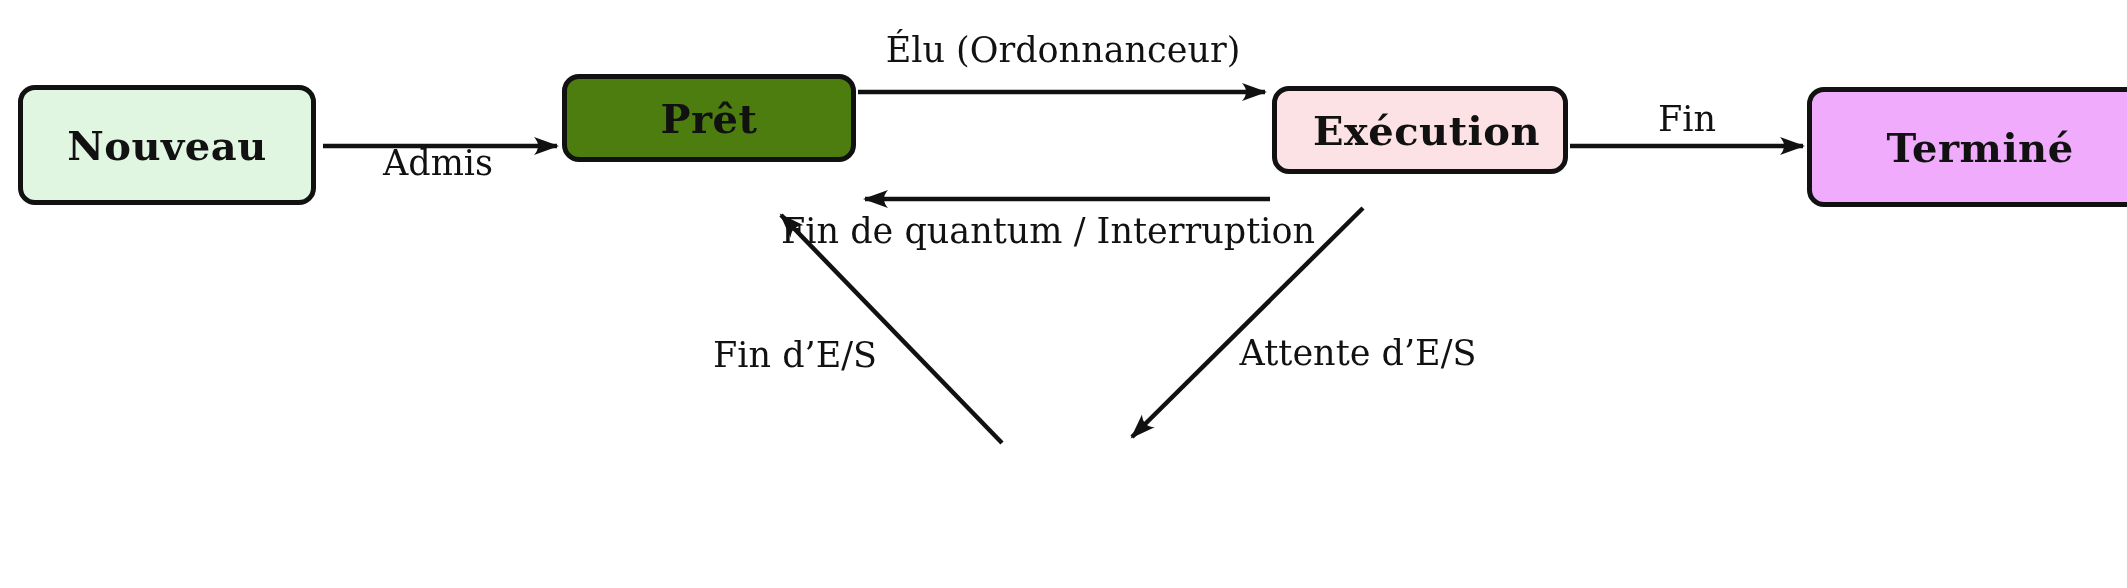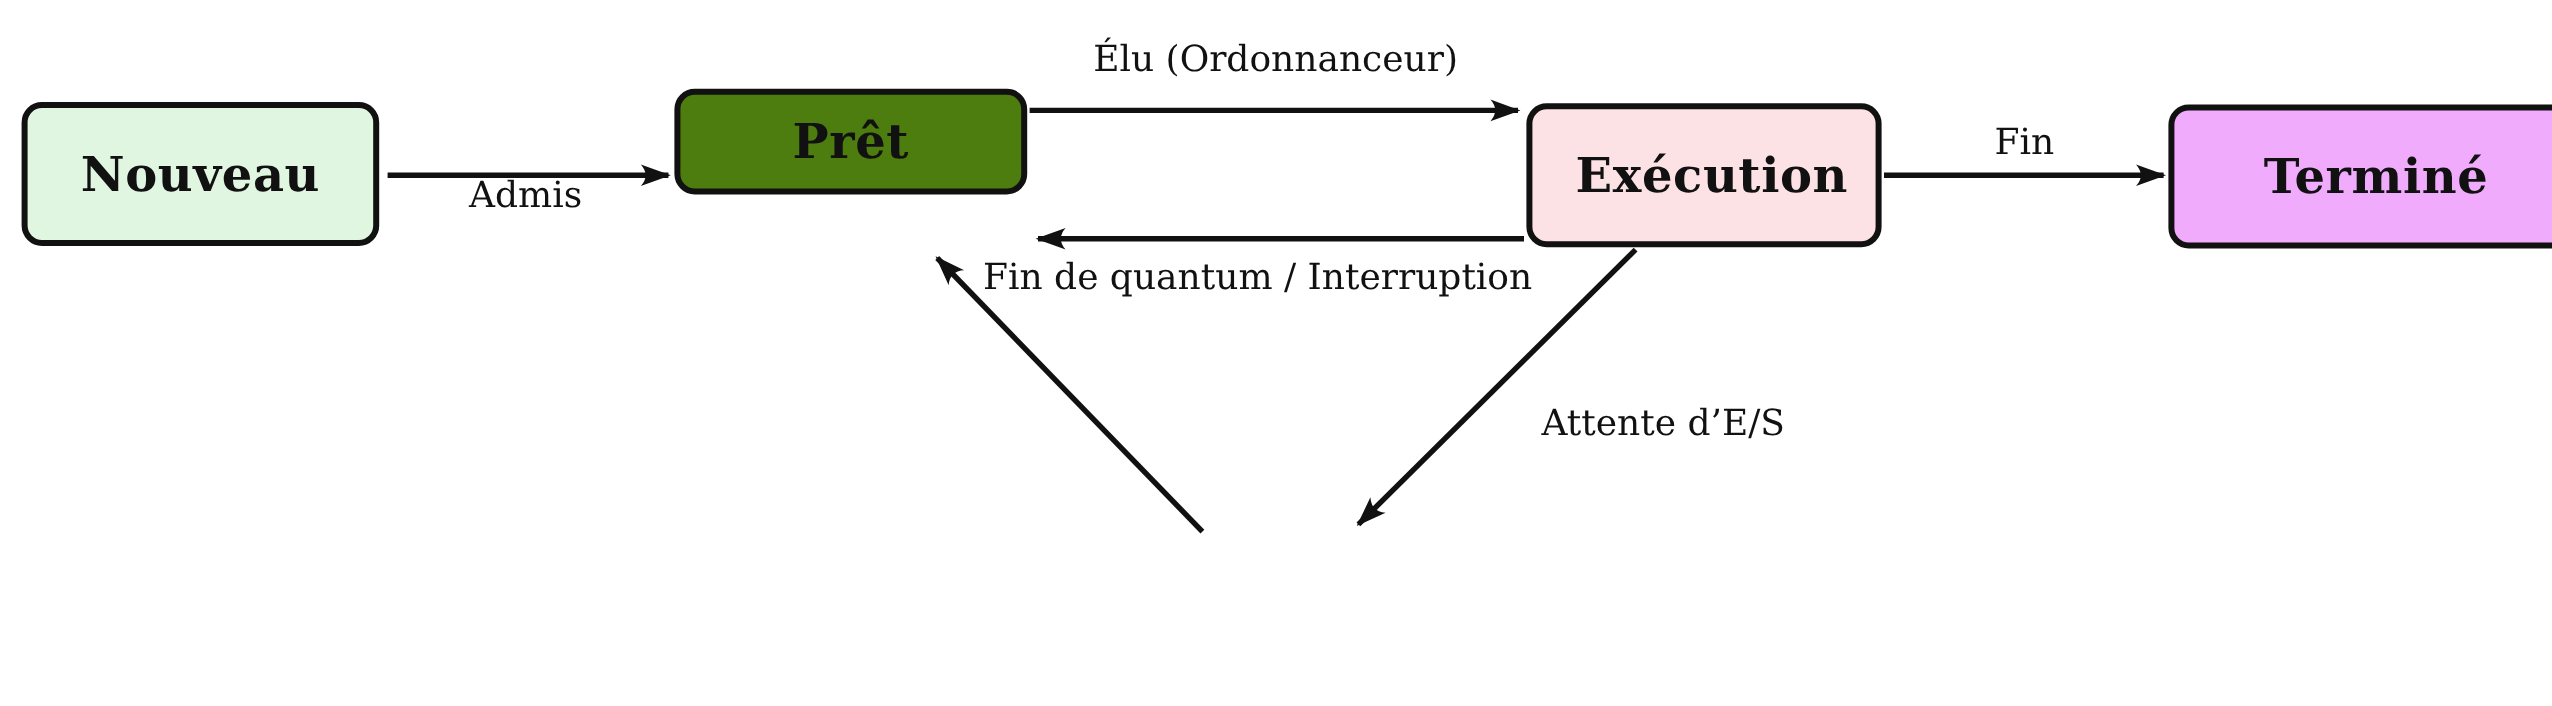--- a/index.html
+++ b/index.html
@@ -33,35 +33,35 @@
     border-radius: 17px;
     display: flex;
     align-items: center;
     justify-content: center;
     font-weight: bold;
     font-size: 40px;
     letter-spacing: 0.5px;
   }
   .state--nouveau   { left: 18px;   top: 85px;  width: 298px; height: 120px; background: #e0f6e1; }
   .state--pret      { left: 562px;  top: 74px;  width: 294px; height: 88px; background: #4d7c0f; }
-  .state--execution { left: 1272px; top: 86px;  width: 296px; height: 120px; background: #fce2e4; padding-left: 13px; }
+  .state--execution { left: 1272px; top: 86px;  width: 296px; height: 88px; background: #fce2e4; padding-left: 13px; }
   .state--termine   { left: 1807px; top: 87px;  width: 346px; height: 120px; background: #f0abfc; }
   .state--bloque    { left: 913px;  top: 443px; width: 297px; height: 120px; background: #fdeedd; }
   .edge-label {
     position: absolute;
     transform: translate(-50%, -50%);
-    font-size: 30px;
+    font-size: 35px;
     white-space: nowrap;
   }
   .edge-label--admis   { left: 438px;  top: 118px; margin-top: 45px; }
   .edge-label--elu     { left: 1063px; top: 50px;  }
   .edge-label--retour  { left: 1048px; top: 231px; }
   .edge-label--fin     { left: 1687px; top: 119px; }
   .edge-label--fines   { left: 795px;  top: 355px; }
-  .edge-label--attente { left: 1358px; top: 353px; margin-left: 28px; }
+  .edge-label--attente { left: 1358px; top: 353px; }
 </style>
 </head>
 <body>
 
 <div class="canvas">
 
   <svg class="arrow-layer" viewBox="0 0 2127 588" xmlns="http://www.w3.org/2000/svg">
     <defs>
       <marker id="arrowhead" markerUnits="userSpaceOnUse" markerWidth="28" markerHeight="22" refX="24" refY="10" orient="auto">
         <path d="M1,1 L26,10 L1,19 Q9,10 1,1 Z" fill="#111111"></path>
@@ -93,16 +93,17 @@
 
 
   <div class="edge-label edge-label--admis">Admis</div>
 
   <div class="edge-label edge-label--elu">Élu (Ordonnanceur)</div>
 
   <div class="edge-label edge-label--retour">Fin de quantum / Interruption</div>
 
   <div class="edge-label edge-label--fin">Fin</div>
 
+  <div class="edge-label edge-label--fines">Fin d’E/S</div>
 
   <div class="edge-label edge-label--attente">Attente d’E/S</div>
 
 </div>
 
 </body></html>

